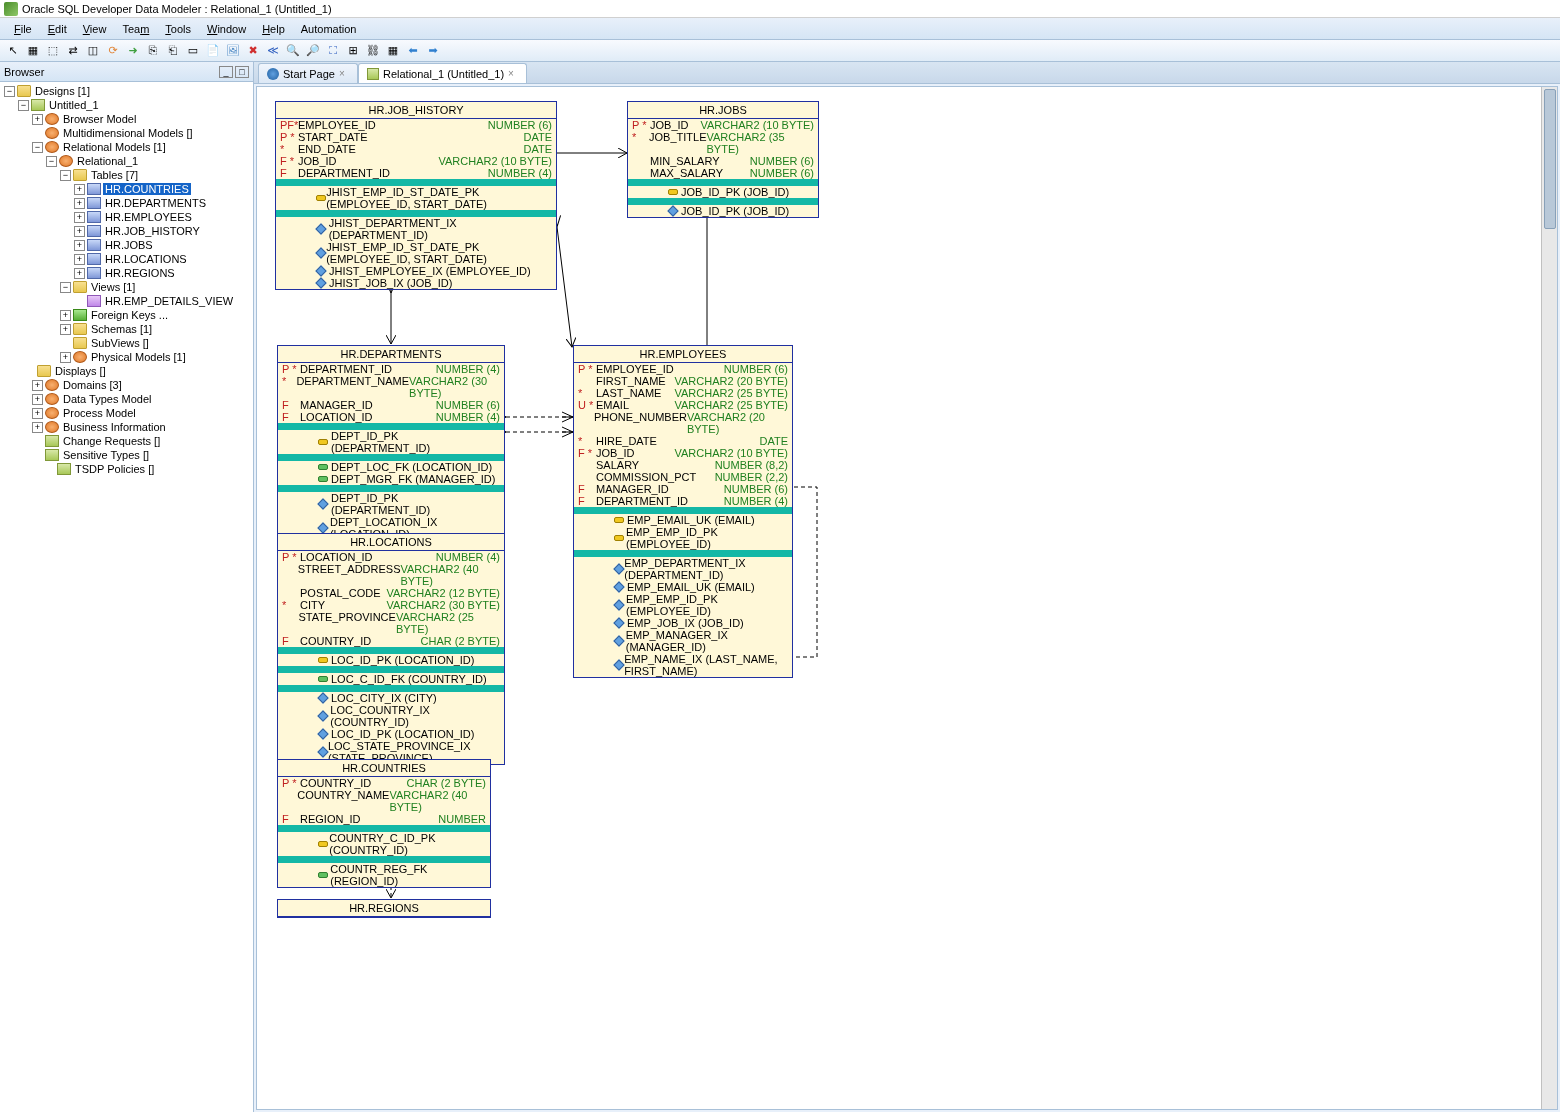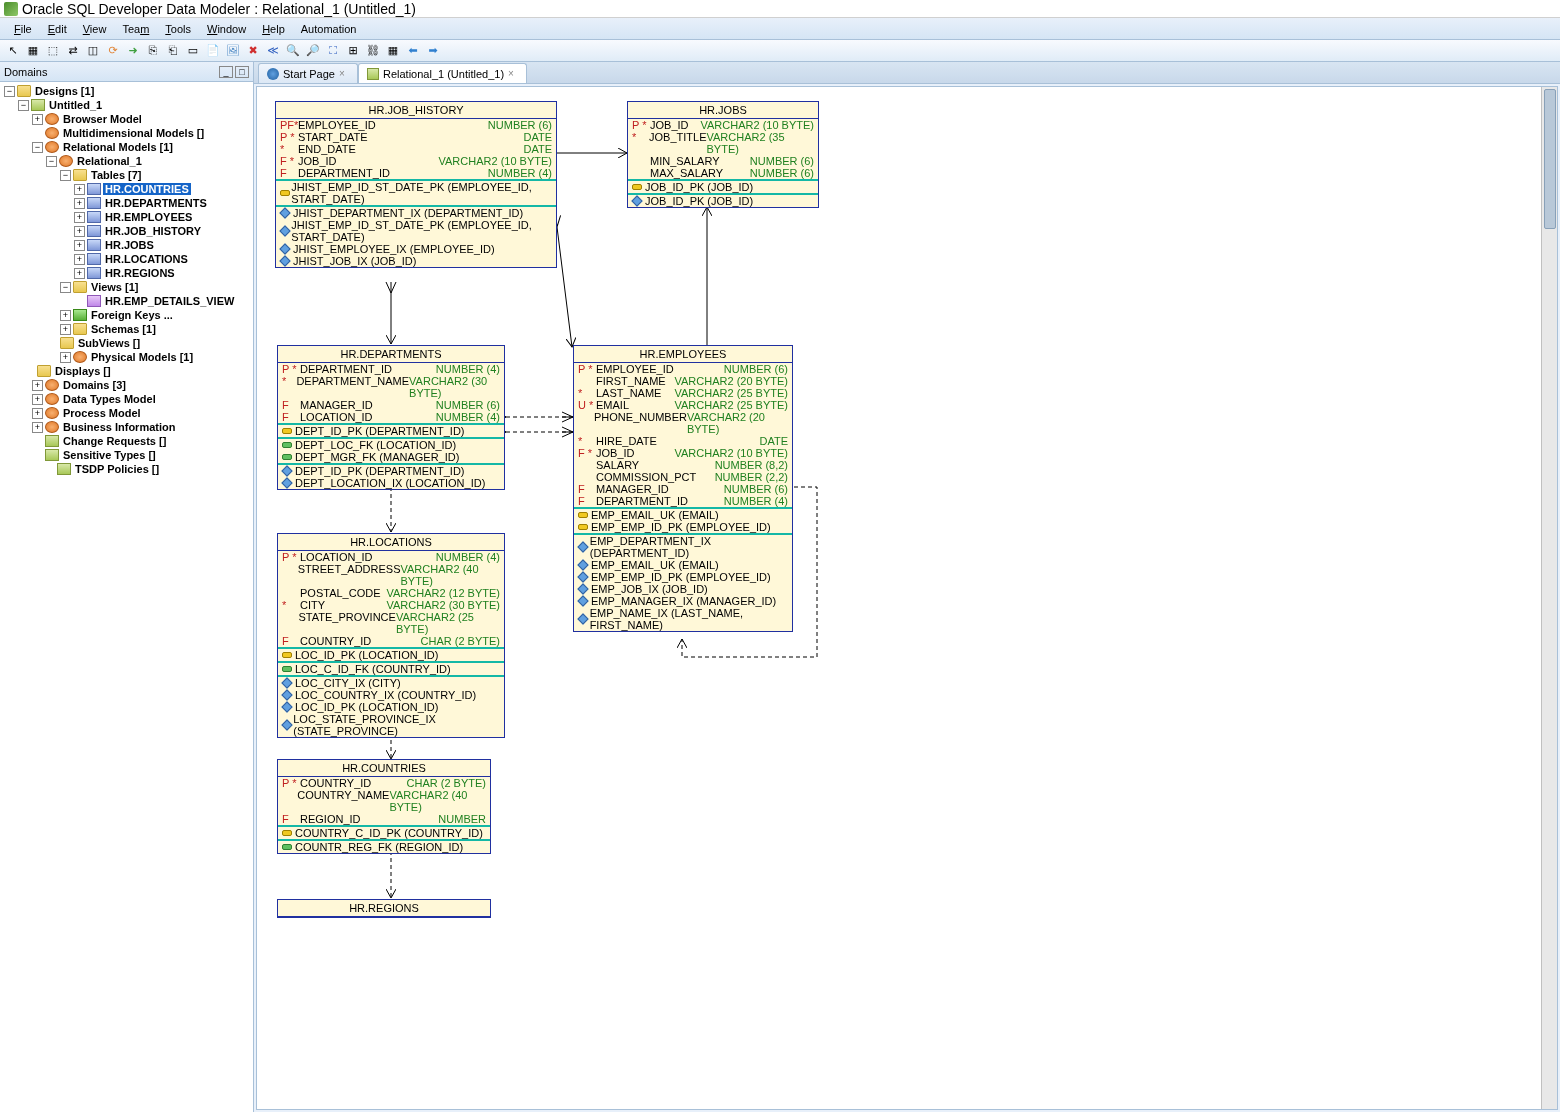--- a/index.html
+++ b/index.html
@@ -1,21 +1,21 @@
 <!DOCTYPE html>
 <html><head>
 <meta charset="utf-8">
 <style>
 * { margin: 0; padding: 0; box-sizing: border-box; font-family: Tahoma, Arial, sans-serif; font-size: 11px; }
 body { background: #fff; overflow: hidden; width: 1560px; height: 1112px; }
 
 
 .titlebar { height: 18px; background: #fff; display: flex; align-items: center; padding: 0 4px; border-bottom: 1px solid #d0d0d0; }
 .titlebar .app-icon { width: 14px; height: 14px; background: linear-gradient(135deg, #4a8c2a, #8fc868); border-radius: 2px; margin-right: 4px; }
-.titlebar .title { font-size: 14px; }
+.titlebar .title { font-size: 11px; }
 
 
 .menubar { height: 22px; background: linear-gradient(#e8f0fa, #d5e5f5); display: flex; align-items: center; padding: 0 6px; border-bottom: 1px solid #a8c0d8; }
 .menubar .menu-item { padding: 2px 8px; cursor: default; }
 .menubar .menu-item u { text-decoration: underline; }
 
 
 .toolbar { height: 22px; background: linear-gradient(#f8fafe, #e0ecf7); display: flex; align-items: center; padding: 0 4px; gap: 2px; border-bottom: 1px solid #a8c0d8; }
 .toolbar .tbtn { width: 18px; height: 18px; display: flex; align-items: center; justify-content: center; cursor: pointer; border-radius: 2px; }
 
@@ -24,21 +24,21 @@
 .sidebar { width: 266px; border-right: 1px solid #a8c0d8; display: flex; flex-direction: column; background: #fff; }
 .sidebar-header { height: 20px; background: linear-gradient(#e8f0fa, #d5e5f5); display: flex; align-items: center; justify-content: space-between; padding: 0 4px; border-bottom: 1px solid #a8c0d8; font-size: 11px; }
 .sidebar-header .btns { display: flex; gap: 2px; }
 .sidebar-header .btn { width: 14px; height: 12px; border: 1px solid #888; font-size: 9px; display:flex; align-items:center; justify-content:center; }
 .tree { flex: 1; overflow: auto; padding: 2px 0; }
 .tree-row { display: flex; align-items: center; height: 14px; padding-left: 4px; white-space: nowrap; cursor: default; }
 .tree-row.selected .lbl { background: #1464c8; color: #fff; }
 .tree-row .exp { width: 11px; height: 11px; border: 1px solid #888; margin-right: 2px; display: flex; align-items: center; justify-content: center; font-size: 9px; line-height: 1; background: #fff; }
 .tree-row .exp.none { border: none; background: none; }
 .tree-row .icn { width: 14px; height: 12px; margin-right: 2px; display: inline-block; }
-.tree-row .lbl { padding: 0 2px; font-weight: bold; }
+.tree-row .lbl { padding: 0 2px; }
 .icn-folder { background: linear-gradient(#f8e090, #e8c850); border: 1px solid #c0a030; border-radius: 1px; }
 .icn-db { background: radial-gradient(ellipse at center, #f8b070, #e07828); border-radius: 50%; border: 1px solid #b05818; }
 .icn-model { background: linear-gradient(#d8e8a8, #a8c858); border: 1px solid #809838; }
 .icn-table { background: linear-gradient(#c8d8f8, #8098d8); border: 1px solid #5068a8; }
 .icn-view { background: linear-gradient(#e8c8f8, #c088e8); border: 1px solid #9058b8; }
 .icn-green { background: linear-gradient(#a8e890, #58b038); border: 1px solid #388818; }
 
 
 .content { flex: 1; display: flex; flex-direction: column; background: #e8f0fa; }
 .tabs { height: 22px; background: linear-gradient(#d8e5f2, #c8d8ea); display: flex; align-items: flex-end; padding-left: 4px; border-bottom: 1px solid #a8c0d8; }
@@ -52,21 +52,21 @@
 .canvas-inner { position: relative; width: 1300px; height: 1400px; }
 
 
 .entity { position: absolute; border: 1px solid #2030a0; background: #fff8d8; font-size: 10px; }
 .entity-title { background: #fff8d8; text-align: center; padding: 2px 4px; border-bottom: 1px solid #2030a0; font-weight: normal; }
 .entity-cols { }
 .entity-row { display: flex; padding: 0 4px; line-height: 12px; }
 .entity-row .flag { width: 18px; color: #c02020; }
 .entity-row .name { flex: 1; }
 .entity-row .type { color: #208020; }
-.entity-section { border-top: 2px solid #14b8a6; }
+.entity-section { border-top: 7px solid #14b8a6; padding-left: 36px; }
 .entity-line { padding: 0 4px; line-height: 12px; display: flex; align-items: center; gap: 3px; }
 .k { display:inline-block; width:10px; height:8px; position: relative; }
 .k.yellow::before { content:''; position:absolute; width:8px; height:4px; background:#f0c820; border:1px solid #a08000; border-radius:2px; left:0; top:1px; }
 .k.green::before { content:''; position:absolute; width:8px; height:4px; background:#60c060; border:1px solid #308030; border-radius:2px; left:0; top:1px; }
 .k.blue::before { content:''; position:absolute; width:6px; height:6px; background:#60a0e0; border:1px solid #3060a0; transform:rotate(45deg); left:1px; top:0; }
 
 
 svg.lines { position: absolute; top: 0; left: 0; width: 100%; height: 100%; pointer-events: none; }
 svg.lines line, svg.lines path { stroke: #000; fill: none; }
 
@@ -116,21 +116,21 @@
   <span class="tbtn">⛓</span>
   <span class="tbtn">▦</span>
   <span class="tbtn" style="color:#3080d0">⬅</span>
   <span class="tbtn" style="color:#3080d0">➡</span>
 </div>
 
 <div class="main">
 
   <div class="sidebar">
     <div class="sidebar-header">
-      <span>Domains</span>
+      <span>Browser</span>
       <span class="btns">
         <span class="btn">_</span>
         <span class="btn">□</span>
       </span>
     </div>
     <div class="tree">
       <div class="tree-row" style="padding-left:4px">
           <span class="exp">−</span>
           <span class="icn icn-folder"></span>
           <span class="lbl">Designs [1]</span>
@@ -213,21 +213,21 @@
       <div class="tree-row" style="padding-left:60px">
           <span class="exp">+</span>
           <span class="icn icn-green"></span>
           <span class="lbl">Foreign Keys ...</span>
         </div>
       <div class="tree-row" style="padding-left:60px">
           <span class="exp">+</span>
           <span class="icn icn-folder"></span>
           <span class="lbl">Schemas [1]</span>
         </div>
-      <div class="tree-row" style="padding-left:47px">
+      <div class="tree-row" style="padding-left:60px">
           <span class="exp none"></span>
           <span class="icn icn-folder"></span>
           <span class="lbl">SubViews []</span>
         </div>
       <div class="tree-row" style="padding-left:60px">
           <span class="exp">+</span>
           <span class="icn icn-db"></span>
           <span class="lbl">Physical Models [1]</span>
         </div>
       <div class="tree-row" style="padding-left:24px">

